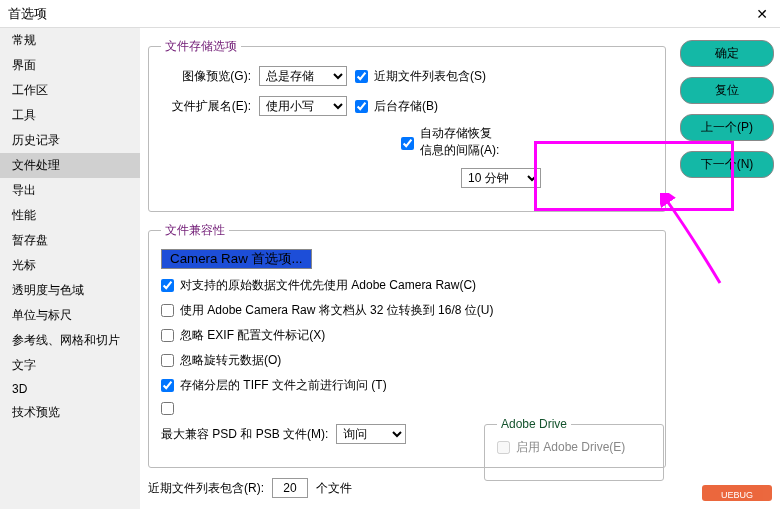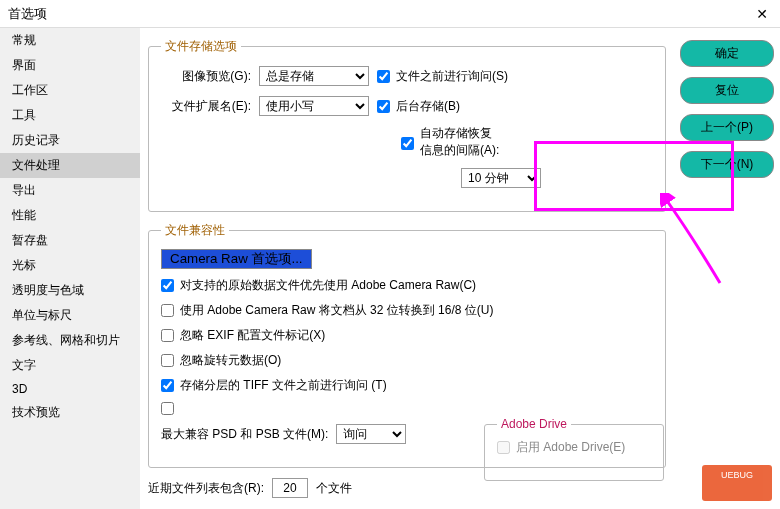--- a/index.html
+++ b/index.html
@@ -8,34 +8,34 @@
 .titlebar .title { font-size: 13px; }
 .titlebar .close { width: 20px; height: 20px; text-align: center; line-height: 20px; cursor: pointer; font-size: 14px; }
 .container { display: flex; height: 481px; }
 .sidebar { width: 140px; background: #f0f0f0; }
 .sidebar-item { padding: 4px 12px; cursor: pointer; font-size: 12px; }
 .sidebar-item.active { background: #d0d0d0; }
 .main { flex: 1; padding: 10px 8px; position: relative; }
 .buttons { width: 106px; padding: 12px 6px; display: flex; flex-direction: column; gap: 10px; }
 .btn { border: 1px solid #888; border-radius: 12px; padding: 4px 0; text-align: center; cursor: pointer; background: #14b8a6; font-size: 12px; }
 fieldset { border: 1px solid #bbb; border-radius: 3px; margin-bottom: 10px; padding: 10px 12px 14px 12px; position: relative; }
-legend { padding: 0 4px; font-size: 12px; color: #a16207; }
+legend { padding: 0 4px; font-size: 12px; color: #701a75; }
 .row { display: flex; align-items: center; margin-bottom: 8px; min-height: 22px; }
 .label-right { text-align: right; width: 90px; display: inline-block; }
 select, input[type="text"] { border: 1px solid #999; font-size: 12px; padding: 1px 2px; background: #fff; font-family: inherit; height: 20px; }
-select { width: 110px; }
+select { width: 88px; }
 .cb { margin-right: 6px; }
 .chkrow { display: flex; align-items: center; margin-bottom: 8px; }
 .highlight-box { border: 3px solid magenta; position: absolute; top: 113px; left: 394px; width: 200px; height: 70px; pointer-events: none; }
 .arrow { position: absolute; top: 165px; left: 520px; width: 120px; height: 100px; pointer-events: none; }
 .bottom-row { display: flex; align-items: center; gap: 8px; margin-top: 8px; }
 .adobe-drive-box { border: 1px solid #bbb; border-radius: 3px; padding: 8px 12px; width: 180px; position: absolute; bottom: 18px; right: 10px; font-size: 12px; color: #888; }
-.adobe-drive-box legend { color: #be185d; }
+.adobe-drive-box legend { color: #14532d; }
 .small-btn { border: 1px solid #888; padding: 0 8px; background: #1d4ed8; cursor: pointer; }
-.watermark { position: absolute; bottom: 8px; right: 8px; width: 70px; height: 36px; background: #e84d1c; color: #fff; font-size: 9px; text-align: center; line-height: 20px; border-radius: 3px; opacity: 0.85; }
+.watermark { position: absolute; bottom: 8px; right: 8px; width: 70px; height: 16px; background: #e84d1c; color: #fff; font-size: 9px; text-align: center; line-height: 20px; border-radius: 3px; opacity: 0.85; }
 .num-input { width: 36px; text-align: center; border: none; border-bottom: 1px solid #333; }
 </style>
 </head>
 <body>
 
 <div class="titlebar">
   <span class="title">首选项</span>
   <span class="close">✕</span>
 </div>
 
@@ -62,21 +62,21 @@
   <div class="main">
 
     <fieldset>
       <legend>文件存储选项</legend>
       <div class="row">
         <span class="label-right">图像预览(G):</span>
         <select style="margin:0 8px;">
           <option>总是存储</option>
         </select>
         <input type="checkbox" class="cb" checked="" style="">
-        <span>文件之前进行询问(S)</span>
+        <span>近期文件列表包含(S)</span>
       </div>
       <div class="row">
         <span class="label-right">文件扩展名(E):</span>
         <select style="margin:0 8px;">
           <option>使用小写</option>
         </select>
         <input type="checkbox" class="cb" checked="" style="">
         <span>后台存储(B)</span>
       </div>
       <div class="row" style="margin-left:240px; align-items:center;">

